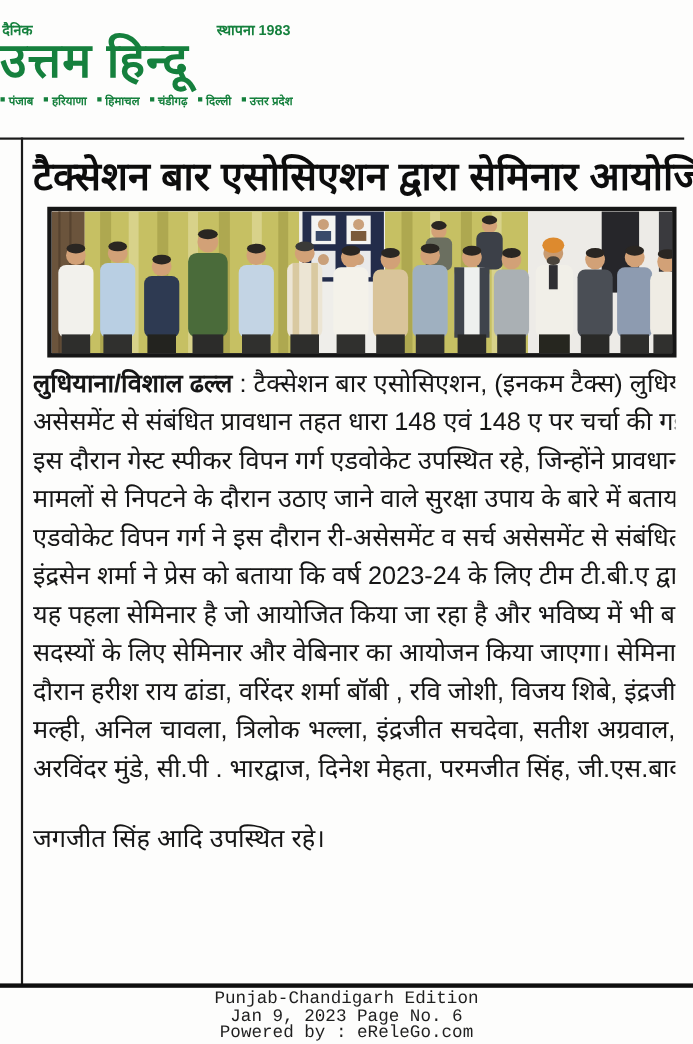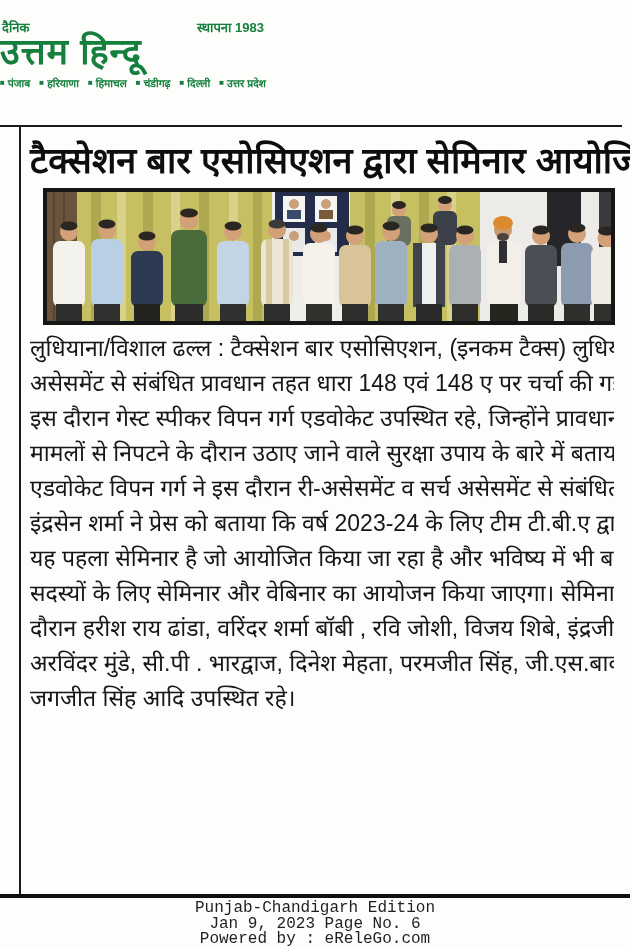--- a/index.html
+++ b/index.html
@@ -6,40 +6,40 @@
   body{
     width:630px;height:949px;position:relative;overflow:hidden;
     background:#fdfdfc;color:#1c1c1c;
     font-family:"Liberation Sans","DejaVu Sans",sans-serif;
   }
   
   .masthead{position:absolute;top:18px;left:0;width:630px;text-align:left;color:#15803d;}
   .masthead-inner{display:inline-block;position:relative;}
   .masthead-top{display:flex;justify-content:space-between;align-items:flex-end;
     font-weight:bold;font-size:13px;margin:0 2px -2px 2px;}
-  .masthead-title{font-size:36px;font-weight:bold;line-height:1.02;letter-spacing:1px;white-space:nowrap;}
+  .masthead-title{font-size:44px;font-weight:bold;line-height:1.02;letter-spacing:1px;white-space:nowrap;}
   .regions{display:flex;justify-content:center;gap:9px;margin-top:5px;
     font-size:10.5px;font-weight:bold;white-space:nowrap;}
   .region{display:inline-flex;gap:3px;align-items:center;}
   .region .sq{font-size:8px;line-height:1;}
   
   .top-rule{position:absolute;top:125px;left:0;width:622px;height:2px;background:#1a1a1a;}
   .left-rule{position:absolute;top:125px;left:19px;width:2px;height:770px;background:#1a1a1a;}
   .bottom-rule{position:absolute;top:894px;left:0;width:630px;height:4px;background:#0f0f0f;}
   
   .article{position:absolute;left:30px;top:130px;width:584px;}
   .headline{height:58px;display:flex;align-items:center;
     font-size:36px;font-weight:bold;color:#0d0d0d;white-space:nowrap;letter-spacing:0;}
   .photo-frame{margin-left:13px;width:564px;height:129px;border:4px solid #161616;
     background:#e9e7e2;overflow:hidden;}
   .photo-frame svg{display:block;}
   .body-text{margin-top:6px;font-size:23px;line-height:35px;color:#161616;}
   .body-line{text-align:justify;text-align-last:justify;white-space:nowrap;height:35px;overflow:hidden;}
-  .body-lines .body-line:last-child{text-align-last:left;}
-  .lead{font-weight:normal;}
+  .body-lines .body-line:last-child{text-align-last:left;margin-top:29px;}
+  .lead{font-weight:bold;}
   
   .footer{position:absolute;top:901px;left:0;width:630px;text-align:center;
     font-family:"Liberation Mono","DejaVu Sans Mono",monospace;
     font-size:16px;line-height:15.5px;color:#1f1f1f;}
 </style>
 </head>
 <body>
 
 <div class="masthead">
   <div class="masthead-inner">
@@ -237,20 +237,21 @@
     <div class="body-line"><span class="lead">लुधियाना/विशाल ढल्ल</span><span> : </span><span>टैक्सेशन बार एसोसिएशन, (इनकम टैक्स) लुधियाना</span></div>
     <div class="body-lines">
         <div class="body-line">असेसमेंट से संबंधित प्रावधान तहत धारा 148 एवं 148 ए पर चर्चा की गई।</div>
         <div class="body-line">इस दौरान गेस्ट स्पीकर विपन गर्ग एडवोकेट उपस्थित रहे, जिन्होंने प्रावधानों</div>
         <div class="body-line">मामलों से निपटने के दौरान उठाए जाने वाले सुरक्षा उपाय के बारे में बताया।</div>
         <div class="body-line">एडवोकेट विपन गर्ग ने इस दौरान री-असेसमेंट व सर्च असेसमेंट से संबंधित</div>
         <div class="body-line">इंद्रसेन शर्मा ने प्रेस को बताया कि वर्ष 2023-24 के लिए टीम टी.बी.ए द्वारा</div>
         <div class="body-line">यह पहला सेमिनार है जो आयोजित किया जा रहा है और भविष्य में भी बार</div>
         <div class="body-line">सदस्यों के लिए सेमिनार और वेबिनार का आयोजन किया जाएगा। सेमिनार के</div>
         <div class="body-line">दौरान हरीश राय ढांडा, वरिंदर शर्मा बॉबी , रवि जोशी, विजय शिबे, इंद्रजीत</div>
+        <div class="body-line">मल्ही, अनिल चावला, त्रिलोक भल्ला, इंद्रजीत सचदेवा, सतीश अग्रवाल,</div>
         <div class="body-line">अरविंदर मुंडे, सी.पी . भारद्वाज, दिनेश मेहता, परमजीत सिंह, जी.एस.बावा,</div>
         <div class="body-line">जगजीत सिंह आदि उपस्थित रहे।</div>
       </div>
   </div>
 </div>
 
 <div class="footer">
   <div>Punjab-Chandigarh Edition</div>
   <div>Jan 9, 2023 Page No. 6</div>
   <div>Powered by : eReleGo.com</div>

